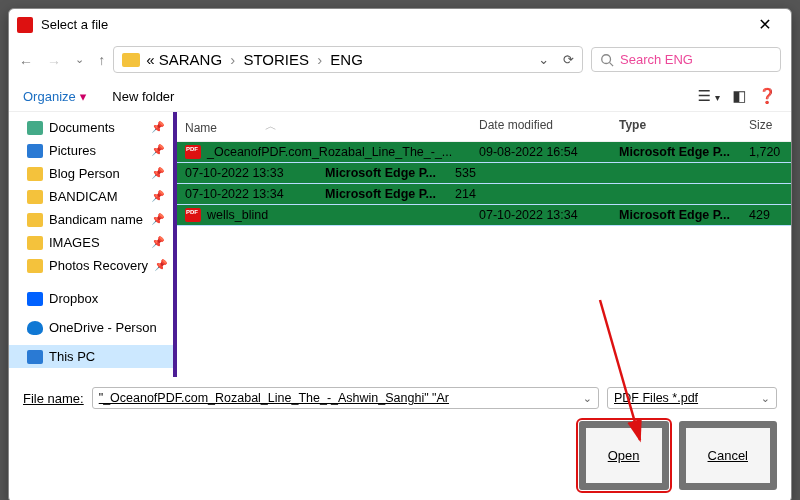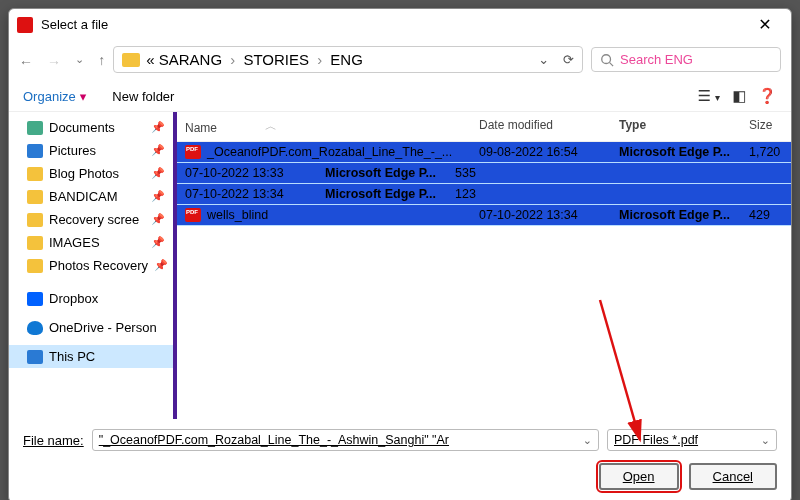--- a/index.html
+++ b/index.html
@@ -41,34 +41,34 @@
   .ico.pc { background: #2a7ad4; }
 
   .filearea { flex: 1; display: flex; flex-direction: column; min-width: 0; }
   .cols { display: flex; font-size: 12px; color: #444; border-bottom: 1px solid #eee; padding: 4px 0; }
   .cols div { padding: 2px 8px; }
   .c-name { flex: 1; display: flex; align-items: flex-end; gap: 48px; }
   .c-date { width: 140px; }
   .c-type { width: 130px; font-weight: bold; }
   .c-size { width: 50px; padding-right: 12px; }
   .rows { font-size: 12.5px; }
-  .row { display: flex; align-items: center; background: #1d4ed8; border-bottom: 1px solid #b8ddff; }
+  .row { display: flex; align-items: center; background: #15803d; border-bottom: 1px solid #b8ddff; }
   .row div { padding: 3px 8px; white-space: nowrap; overflow: hidden; text-overflow: ellipsis; }
   .row .c-name { display: flex; align-items: center; gap: 6px; }
   .pdf-ico { width: 16px; height: 14px; background: #d11; border-radius: 2px; flex-shrink: 0; position: relative; }
   .pdf-ico::after { content: "PDF"; position: absolute; top: 1px; left: 1px; font-size: 6px; color: #fff; font-weight: bold; }
 
   .bottom { padding: 10px 14px 12px 14px; font-size: 13px; text-decoration: underline; }
   .fname-row { display: flex; align-items: center; gap: 8px; margin-bottom: 12px; }
   .fname-row label { white-space: nowrap; }
   .fname-input { flex: 1; border: 1px solid #bbb; border-radius: 3px; padding: 3px 22px 3px 6px; font-size: 12.5px; background: #fff; position: relative; white-space: nowrap; overflow: hidden; }
   .filter { width: 170px; border: 1px solid #bbb; border-radius: 3px; padding: 3px 22px 3px 6px; font-size: 12.5px; position: relative; }
   .dd-caret { position: absolute; right: 6px; top: 4px; color: #666; font-size: 11px; }
   .btn-row { display: flex; justify-content: flex-end; gap: 10px; }
-  .btn { border: 2px solid #737373; background: #f5f5f5; padding: 4px 22px; border-radius: 3px; font-size: 13px; }
+  .btn { border: 7px solid #737373; background: #f5f5f5; padding: 20px 22px; border-radius: 3px; font-size: 13px; }
   .btn.primary { outline: 2px solid #d11; outline-offset: 1px; }
 
   .arrow-annot { position: absolute; pointer-events: none; }
 </style>
 </head>
 <body>
 
 <div class="shadow-wrap">
 <div class="window">
 
@@ -128,31 +128,31 @@
             <span>Documents</span>
             <span class="pin">📌</span>
           </div>
       <div class="sb-item">
             <span class="ico pic"></span>
             <span>Pictures</span>
             <span class="pin">📌</span>
           </div>
       <div class="sb-item">
             <span class="ico folder"></span>
-            <span>Blog Photos</span>
+            <span>Blog Person</span>
             <span class="pin">📌</span>
           </div>
       <div class="sb-item">
             <span class="ico folder"></span>
             <span>BANDICAM</span>
             <span class="pin">📌</span>
           </div>
       <div class="sb-item">
             <span class="ico folder"></span>
-            <span>Recovery scree</span>
+            <span>Bandicam name</span>
             <span class="pin">📌</span>
           </div>
       <div class="sb-item">
             <span class="ico folder"></span>
             <span>IMAGES</span>
             <span class="pin">📌</span>
           </div>
       <div class="sb-item">
             <span class="ico folder"></span>
             <span>Photos Recovery</span>
@@ -196,21 +196,21 @@
               <div class="c-size">1,720</div>
         </div>
         <div class="row">
           <div class="c-date">07-10-2022 13:33</div>
               <div class="c-type">Microsoft Edge P...</div>
               <div class="c-size">535</div>
         </div>
         <div class="row">
           <div class="c-date">07-10-2022 13:34</div>
               <div class="c-type">Microsoft Edge P...</div>
-              <div class="c-size">123</div>
+              <div class="c-size">214</div>
         </div>
         <div class="row">
           <div class="c-name">
                 <span class="pdf-ico"></span>
                 <span>wells_blind</span>
               </div>
           <div class="c-date">07-10-2022 13:34</div>
               <div class="c-type">Microsoft Edge P...</div>
               <div class="c-size">429</div>
         </div>

